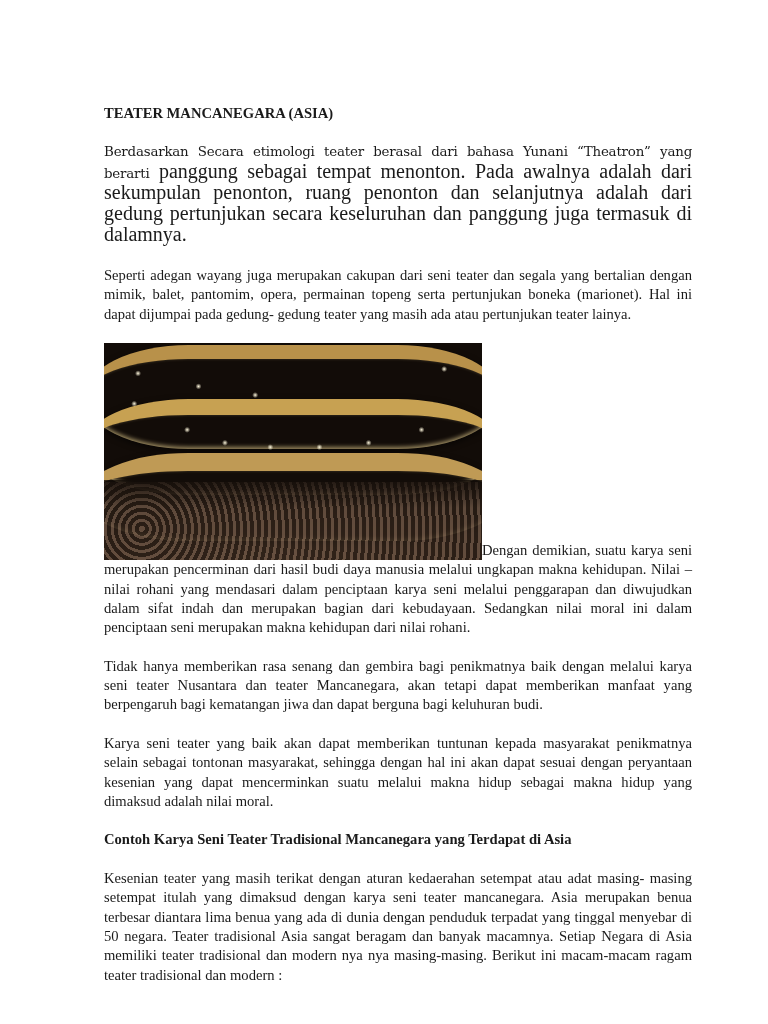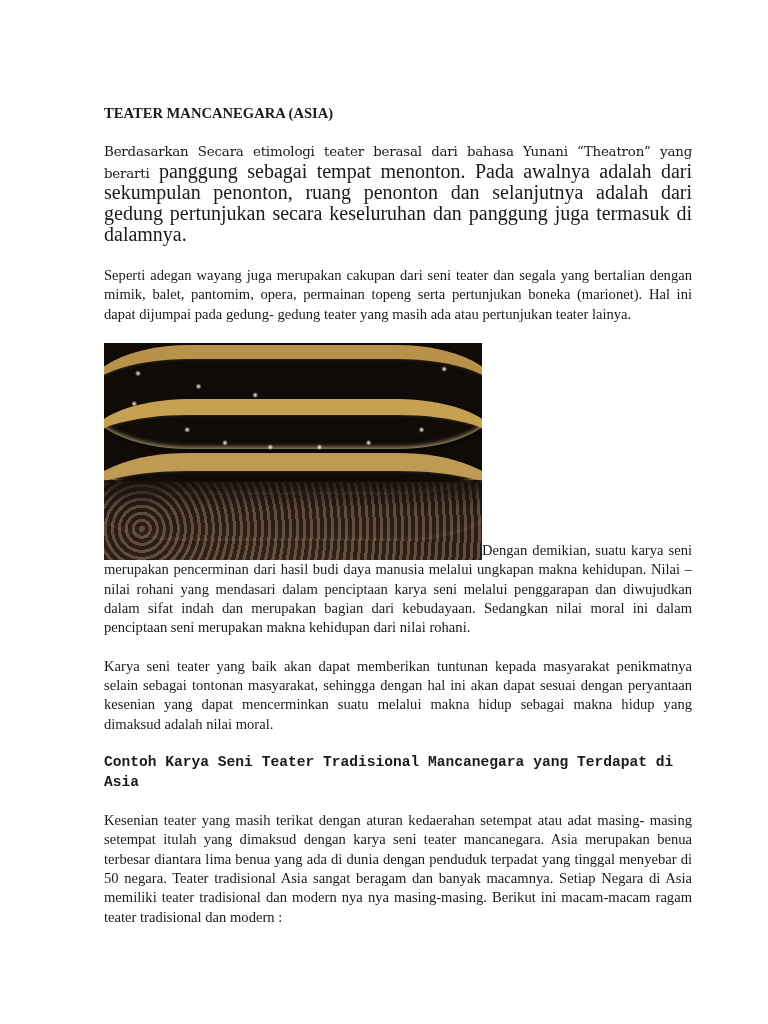--- a/index.html
+++ b/index.html
@@ -100,36 +100,36 @@
       position: absolute;
       left: 0;
       right: 0;
       bottom: 0;
       height: 80px;
       background: linear-gradient(to bottom, rgba(18,12,8,0.8) 0%, rgba(18,12,8,0) 35%);
     }
     .subheading {
       font-weight: bold;
       margin: 0 0 19.3px 0;
-      font-family: Liberation Mono, monospace;
     }
   </style>
 </head>
 <body>
 
 <div class="page">
 
   <div class="title">TEATER MANCANEGARA (ASIA)</div>
 
   <p class="first-para"><span>Berdasarkan Secara etimologi teater berasal dari bahasa Yunani “Theatron” yang berarti</span><span class="rest"> panggung sebagai tempat menonton. Pada awalnya adalah dari sekumpulan penonton, ruang penonton dan selanjutnya adalah dari gedung pertunjukan secara keseluruhan dan panggung juga termasuk di dalamnya.</span></p>
 
   <p>Seperti adegan wayang juga merupakan cakupan dari seni teater dan segala yang bertalian dengan mimik, balet, pantomim, opera, permainan topeng serta pertunjukan boneka (marionet). Hal ini dapat dijumpai pada gedung- gedung teater yang masih ada atau pertunjukan teater lainya.</p>
 
   <p class="image-para"><span class="theater-photo" aria-label="theater auditorium with gold balconies and audience"><span class="balcony b1"></span><span class="balcony b2"></span><span class="balcony b3"></span><span class="lights"></span><span class="crowd"></span><span class="crowd-overlay"></span></span><span>Dengan demikian, suatu karya seni merupakan pencerminan dari hasil budi daya manusia melalui ungkapan makna kehidupan. Nilai – nilai rohani yang mendasari dalam penciptaan karya seni melalui penggarapan dan diwujudkan dalam sifat indah dan merupakan bagian dari kebudayaan. Sedangkan nilai moral ini dalam penciptaan seni merupakan makna kehidupan dari nilai rohani.</span></p>
 
+  <p>Tidak hanya memberikan rasa senang dan gembira bagi penikmatnya baik dengan melalui karya seni teater Nusantara dan teater Mancanegara, akan tetapi dapat memberikan manfaat yang berpengaruh bagi kematangan jiwa dan dapat berguna bagi keluhuran budi.</p>
 
   <p>Karya seni teater yang baik akan dapat memberikan tuntunan kepada masyarakat penikmatnya selain sebagai tontonan masyarakat, sehingga dengan hal ini akan dapat sesuai dengan peryantaan kesenian yang dapat mencerminkan suatu melalui makna hidup sebagai makna hidup yang dimaksud adalah nilai moral.</p>
 
   <div class="subheading">Contoh Karya Seni Teater Tradisional Mancanegara yang Terdapat di Asia</div>
 
   <p>Kesenian teater yang masih terikat dengan aturan kedaerahan setempat atau adat masing- masing setempat itulah yang dimaksud dengan karya seni teater mancanegara. Asia merupakan benua terbesar diantara lima benua yang ada di dunia dengan penduduk terpadat yang tinggal menyebar di 50 negara. Teater tradisional Asia sangat beragam dan banyak macamnya. Setiap Negara di Asia memiliki teater tradisional dan modern nya nya masing-masing. Berikut ini macam-macam ragam teater tradisional dan modern :</p>
 
 </div>
 
 </body></html>

